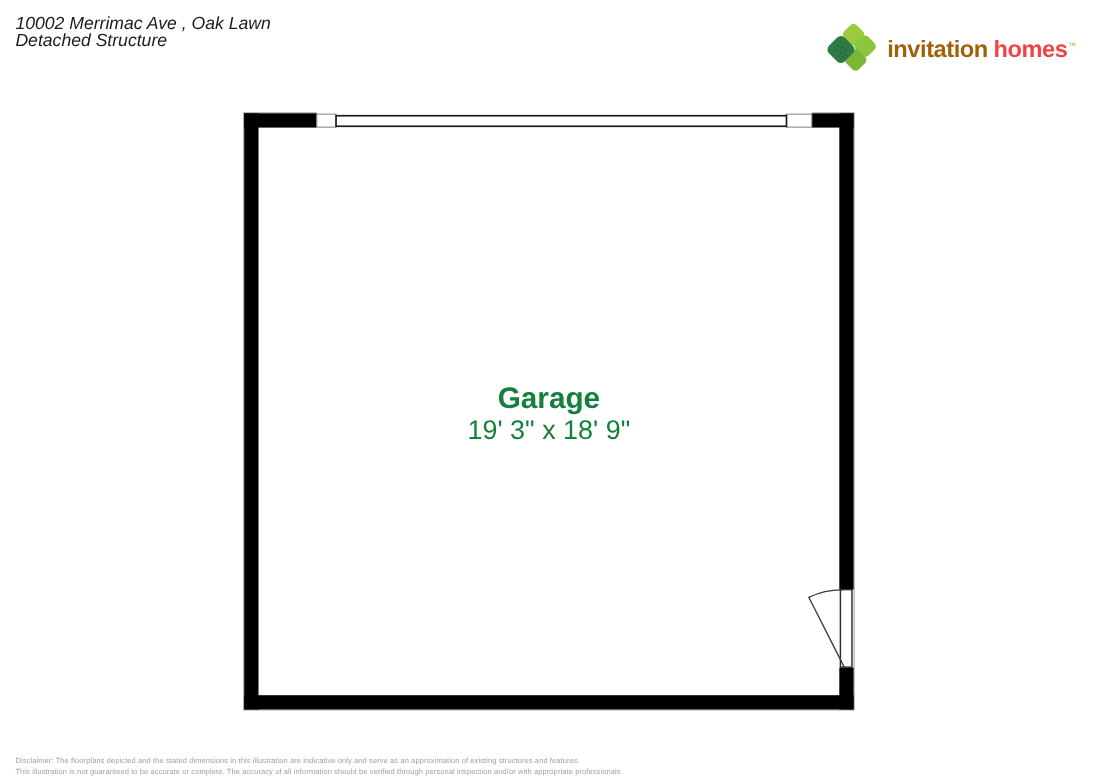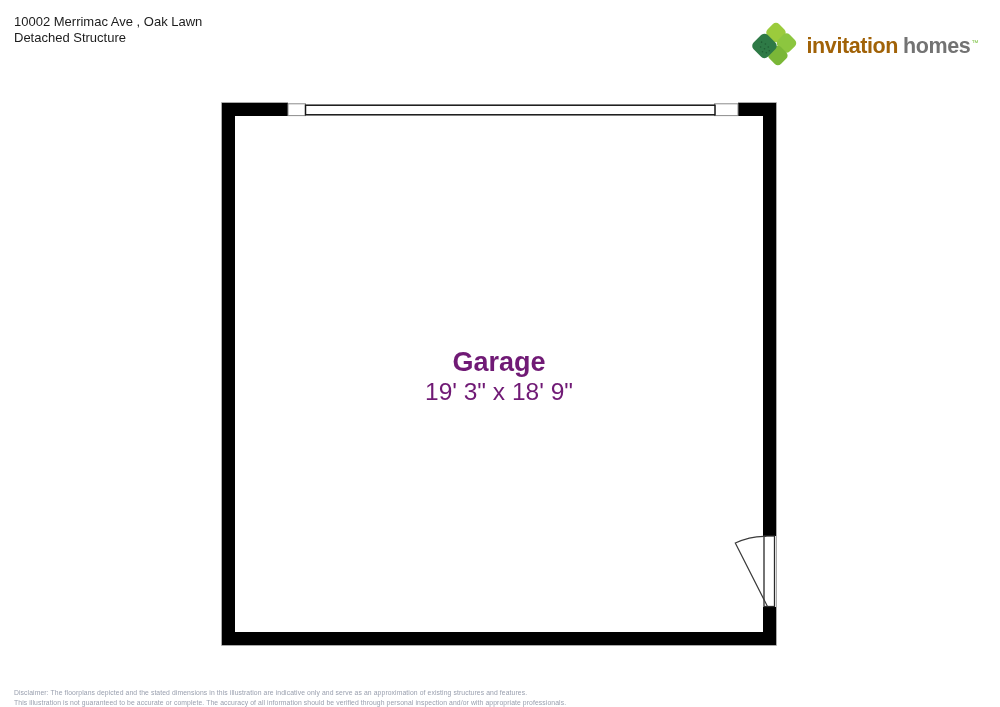--- a/index.html
+++ b/index.html
@@ -6,38 +6,38 @@
   html, body { width: 1000px; height: 707px; }
   body {
     position: relative;
     width: 1000px; height: 707px;
     overflow: hidden;
     background: #ffffff;
     font-family: "Liberation Sans", sans-serif;
   }
   .addr-block {
     position: absolute; left: 14px; top: 14px;
-    color: #1c1c1c; font-size: 13px; line-height: 16px;
+    color: #1c1c1c; font-size: 16px; line-height: 16px; font-style: italic;
   }
   .logo {
     position: absolute; top: 18px; right: 22px;
     display: flex; align-items: center;
   }
   .logo-mark { width: 46px; height: 50px; margin-right: 9px; }
   .logo-text {
     font-weight: 700; font-size: 21.5px; letter-spacing: -0.4px;
     white-space: nowrap; line-height: 50px;
   }
   .lt-dark  { color: #a16207; }
-  .lt-green { color: #737373; margin-left: 5px; }
+  .lt-green { color: #ef4444; margin-left: 5px; }
   .lt-tm    { color: #7cc242; font-size: 7px; vertical-align: super; margin-left: 1px; font-weight: 400; }
   .plan-svg { position: absolute; left: 0; top: 0; width: 1000px; height: 707px; }
   .room-label {
     position: absolute; left: 299px; top: 348px; width: 400px;
-    text-align: center; color: #701a75;
+    text-align: center; color: #15803d;
   }
   .room-name { font-size: 27px; font-weight: 700; line-height: 29px; }
   .room-dims { font-size: 24.5px; font-weight: 400; line-height: 29px; }
   .disclaimer {
     position: absolute; left: 14px; top: 688px; width: 640px;
     color: #9aa0af; font-size: 6.8px; line-height: 10px;
     letter-spacing: 0.1px;
   }
 </style>
 </head>

